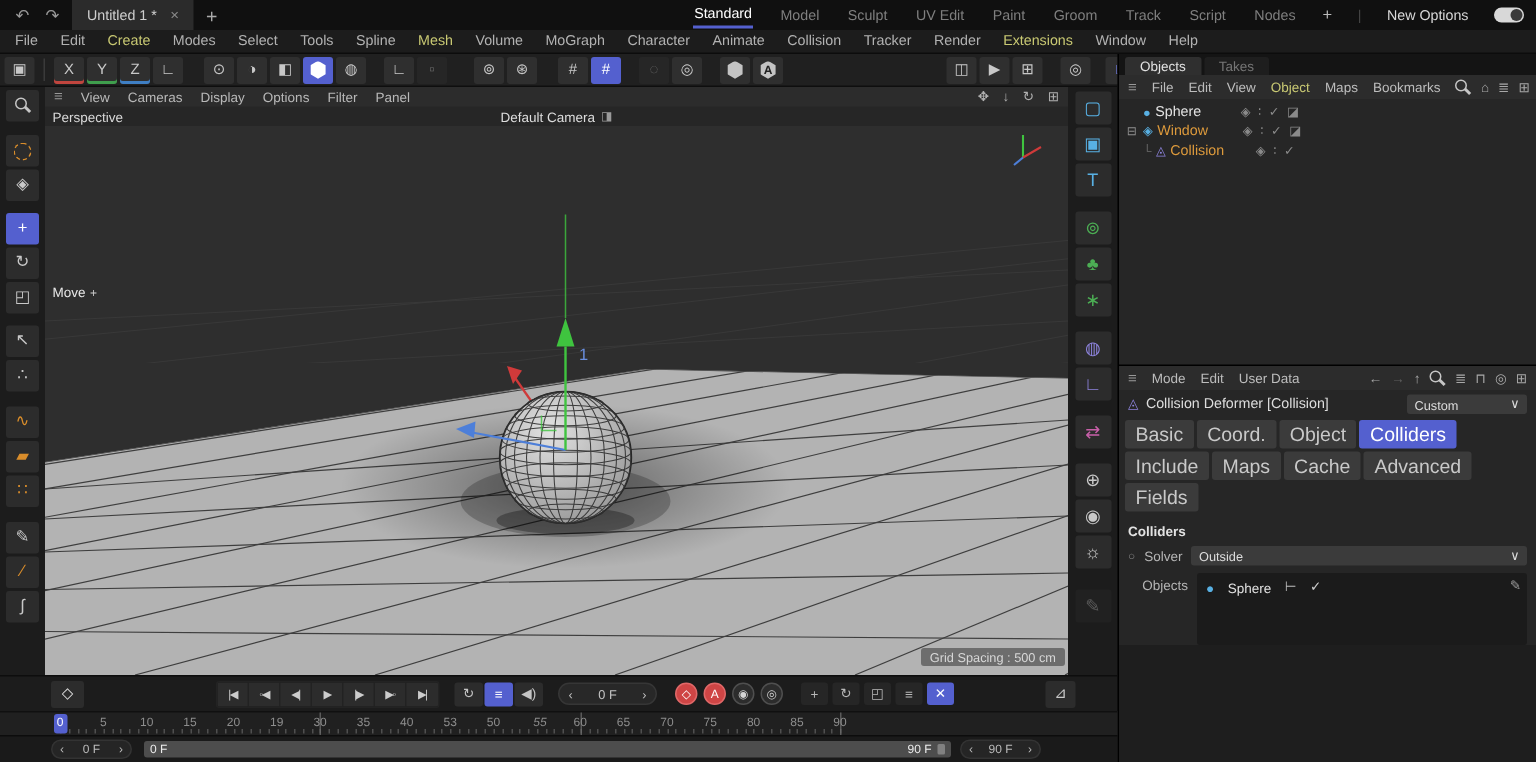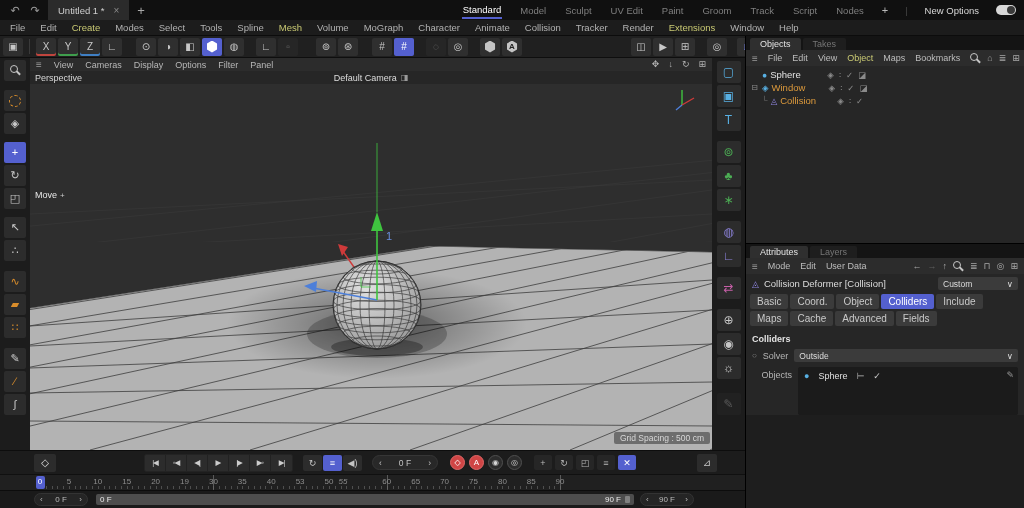--- a/index.html
+++ b/index.html
@@ -110,21 +110,21 @@
   .trow .oicon{font-size:8.5px;}
   .trow .name{min-width:46px;}
   .trow .name.orange{color:#dd9a3c;}
   .tctrl{display:flex;gap:5px;margin-left:8px;color:#8a8a8a;font-size:8.5px;align-items:center;}
   .attr{flex:1;background:#262626;display:flex;flex-direction:column;}
   .attrtitle{display:flex;align-items:center;gap:5px;padding:3px 6px 2px;font-size:9.5px;color:#ddd;}
   .attrtitle .oicon{color:#8d83dc;font-size:9px;}
   .dd{height:13px;background:#3b3b3b;border-radius:2px;display:flex;align-items:center;justify-content:space-between;padding:0 5px;font-size:8.5px;color:#ddd;}
   .preset{margin-left:auto;width:80px;flex:none;}
   .chips{display:flex;flex-wrap:wrap;gap:2px;padding:2px 4px;}
-  .chip{background:#3b3b3b;border-radius:2px;font-size:10px;color:#c9c9c9;padding:2px 7px;}
+  .chip{background:#3b3b3b;border-radius:2px;font-size:13px;color:#c9c9c9;padding:2px 7px;}
   .chip.active{background:#5460cf;color:#fff;}
   .grouplabel{font-size:9px;font-weight:bold;color:#e2e2e2;padding:6px 6px 3px;}
   .solverrow{display:flex;align-items:center;gap:6px;padding:2px 6px;font-size:9px;color:#b5b5b5;}
   .solverrow .bullet{color:#8a8a8a;font-size:8px;}
   .solverrow .dd{flex:1;}
   .objrow{display:flex;gap:6px;padding:3px 6px 0;font-size:9px;color:#b5b5b5;}
   .objrow .lab{width:40px;padding-top:3px;flex:none;text-align:right;}
   .objbox{flex:1;height:48px;background:#1b1b1b;border-radius:2px;padding:4px 6px;position:relative;}
   .objitem{display:flex;align-items:center;gap:9px;font-size:9px;color:#e0e0e0;}
   .editpencil{position:absolute;right:4px;top:3px;color:#999;font-size:9px;}
@@ -649,21 +649,21 @@
           <div class="rlabel" style="left: 68.9px;">5</div>
           <div class="rlabel" style="left: 97.8px;">10</div>
           <div class="rlabel" style="left: 126.7px;">15</div>
           <div class="rlabel" style="left: 155.6px;">20</div>
           <div class="rlabel" style="left: 184.5px;">19</div>
           <div class="rlabel" style="left: 213.4px;">30</div>
           <div class="rlabel" style="left: 242.3px;">35</div>
           <div class="rlabel" style="left: 271.2px;">40</div>
           <div class="rlabel" style="left: 300.1px;">53</div>
           <div class="rlabel" style="left: 329px;">50</div>
-          <div class="rlabel" style="left: 343px; font-style: italic;">55</div>
+          <div class="rlabel" style="left: 360px; font-style: italic;">55</div>
           <div class="rlabel" style="left: 386.8px;">60</div>
           <div class="rlabel" style="left: 415.7px;">65</div>
           <div class="rlabel" style="left: 444.6px; text-align: right;">70</div>
           <div class="rlabel" style="left: 473.5px;">75</div>
           <div class="rlabel" style="left: 502.4px;">80</div>
           <div class="rlabel" style="left: 531.3px;">85</div>
           <div class="rlabel" style="left: 560px;">90</div>
         </div>
 
       <div class="footer">
@@ -737,24 +737,20 @@
             <span class="name orange">Collision</span>
             <span class="tctrl">
               <span>◈</span>
               <span>∶</span>
               <span>✓</span>
             </span>
           </div>
         </div>
 
       <div class="attr">
-        <div class="ptabs" id="attrTabs">
-            <span class="ptab active">Attributes</span>
-            <span class="ptab">Layers</span>
-          </div>
         <div class="pmenu">
           <span class="hamb">≡</span>
           <span id="attrMenuItems" style="display:flex;gap:10px;">
               <span class="mitem">Mode</span>
               <span class="mitem">Edit</span>
               <span class="mitem">User Data</span>
             </span>
           <span class="pmicons" id="attrMenuIcons">
               <span class="g">←</span>
               <span class="g" style="opacity: 0.4;">→</span>

